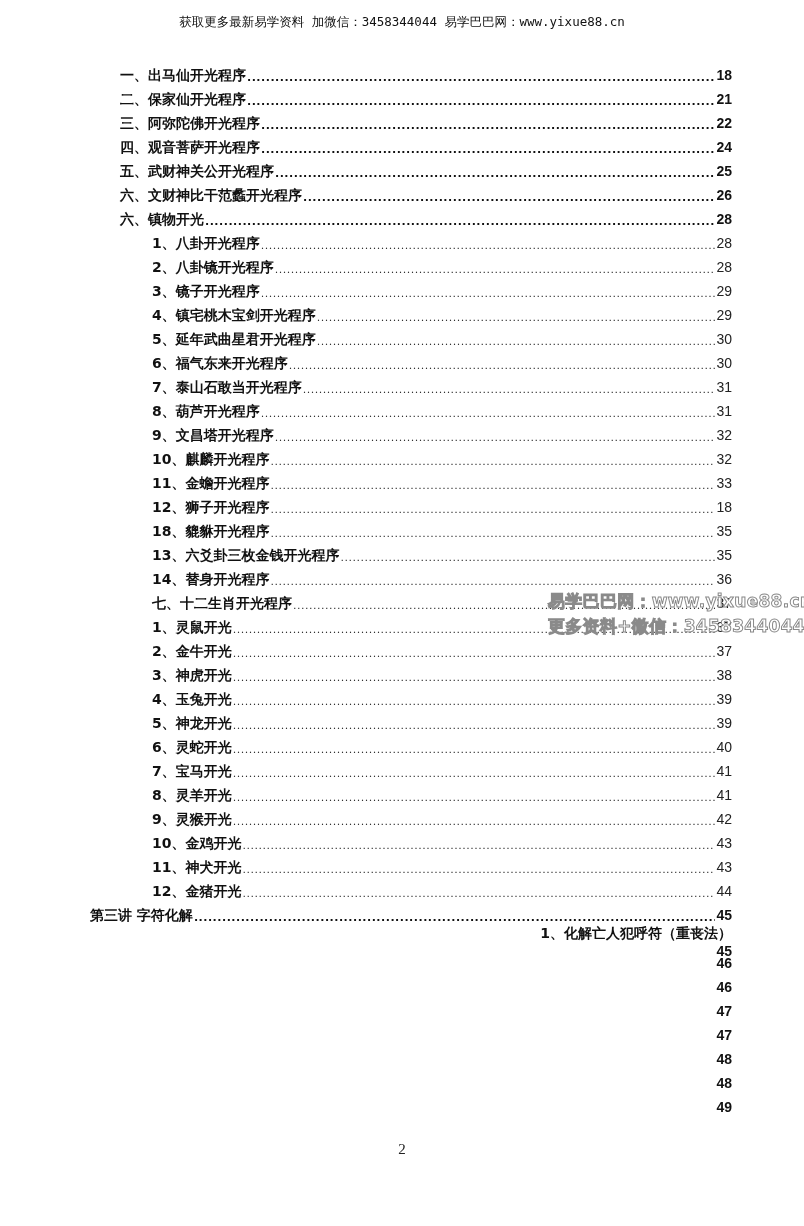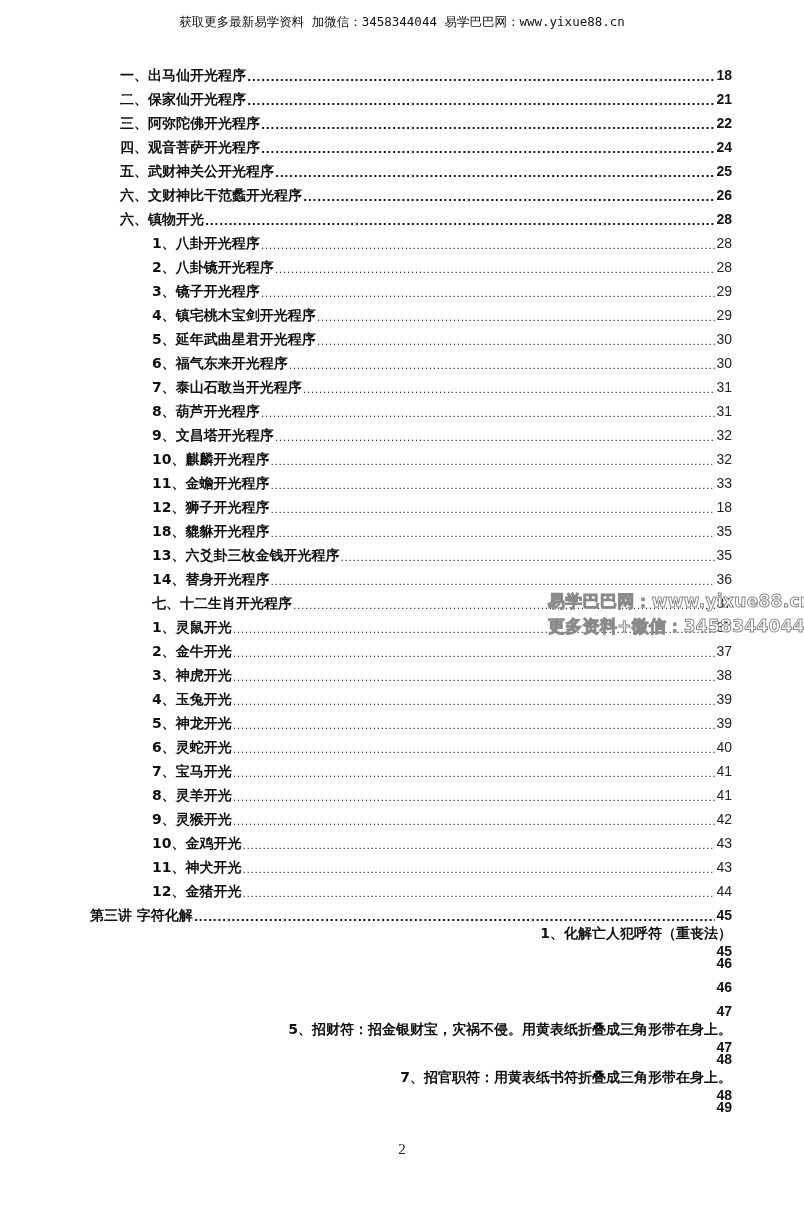--- a/index.html
+++ b/index.html
@@ -223,30 +223,28 @@
     </div>
   <div class="row bold lvl-fu" style="top:912px">
       <span class="dots"></span>
       <span class="page">46</span>
     </div>
   <div class="row bold lvl-fu" style="top:936px">
       <span class="dots"></span>
       <span class="page">47</span>
     </div>
   <div class="row bold lvl-fu" style="top:960px">
-      <span class="label">5、招财符：招金银财宝，灾祸不侵。用黄表纸折叠成三角形带在身上。</span>
       <span class="dots"></span>
       <span class="page">47</span>
     </div>
   <div class="row bold lvl-fu" style="top:984px">
       <span class="dots"></span>
       <span class="page">48</span>
     </div>
   <div class="row bold lvl-fu" style="top:1008px">
-      <span class="label">7、招官职符：用黄表纸书符折叠成三角形带在身上。</span>
       <span class="dots"></span>
       <span class="page">48</span>
     </div>
   <div class="row bold lvl-fu" style="top:1032px">
       <span class="dots"></span>
       <span class="page">49</span>
     </div>
 </div>
 
 <div class="wm" style="top:590px">易学巴巴网：www.yixue88.cn</div>

